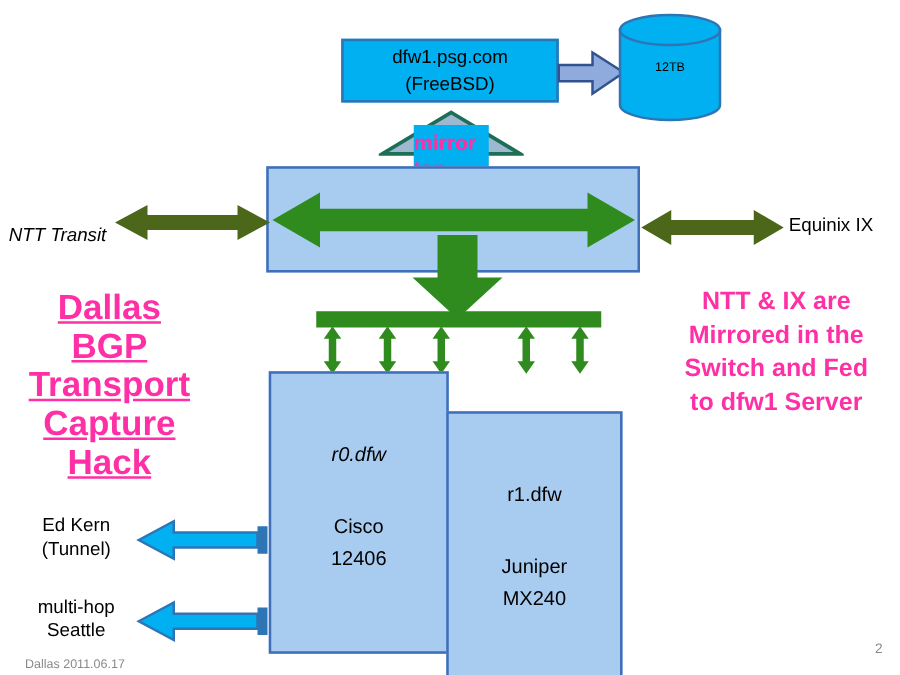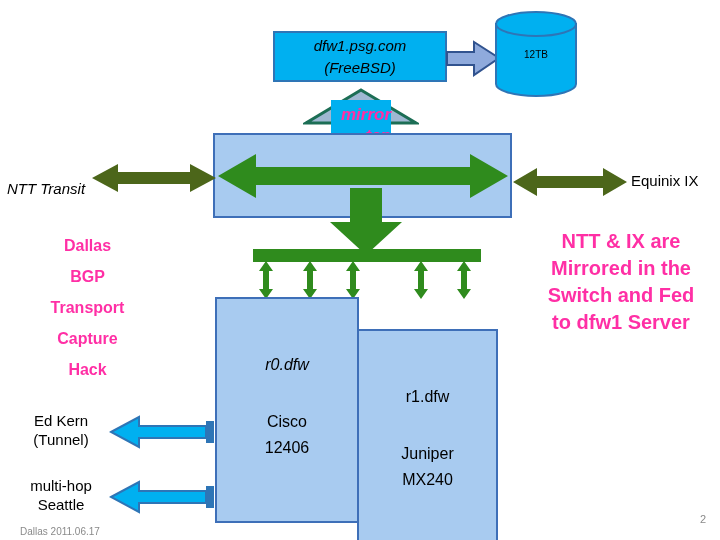--- a/index.html
+++ b/index.html
@@ -5,41 +5,41 @@
   html,body{margin:0;padding:0;background:#fff;}
   .slide{
     position:relative;width:720px;height:540px;background:#fff;overflow:hidden;
     font-family:"Liberation Sans", sans-serif;color:#000;
   }
   .abs{position:absolute;}
   
   .cyan-box{
     background:var(--cyan,#00B0F0);
     border:2px solid var(--cyan-border,#2E75B6);
-    box-sizing:border-box;text-align:center;font-style:italic;
+    box-sizing:border-box;text-align:center;
   }
   .panel{
     background:var(--panel-blue,#A8CBF0);
     border:2px solid var(--panel-border,#3E6FB8);
     box-sizing:border-box;
   }
   .server-box{font-size:15px;line-height:22px;padding-top:2px;}
   .cyl-label{width:84px;text-align:center;font-size:10px;}
   .mirror-label{
     background:var(--cyan,#00B0F0);
     color:var(--magenta,#FF2FA5);
     font-weight:bold;font-size:17px;line-height:21px;
-    text-align:right;padding-top:4px;box-sizing:border-box;font-style:italic;
+    text-align:left;padding-top:4px;box-sizing:border-box;
   }
   .side-label{font-size:15px;}
   .router-text{position:absolute;width:100%;text-align:center;font-size:16px;}
   .magenta{
     color:var(--magenta,#FF2FA5);font-weight:bold;text-align:center;
   }
-  .title-block{font-size:16px;line-height:31px;}
+  .title-block{font-size:28px;line-height:31px;text-decoration:underline;}
   .note-block{font-size:20px;line-height:27px;}
   .tunnel-label{text-align:center;font-size:15px;line-height:19px;}
   .footer{color:var(--footer-gray,#8A8A8A);font-size:10px;}
   .page-num{color:var(--footer-gray,#8A8A8A);font-size:11px;}
   
   .f-green{fill:var(--green,#2F8B1D);}
   .f-olive{fill:var(--olive,#4C661A);}
   .f-cyan{fill:var(--cyan,#00B0F0);stroke:var(--cyan-border,#2E75B6);stroke-width:2;}
   .f-steel{fill:var(--steel-arrow,#8FAADC);stroke:var(--steel-border,#31538F);stroke-width:2;}
   .f-mirror{fill:var(--mirror-head,#9FB8D2);stroke:var(--mirror-border,#1C6E55);stroke-width:3;}

